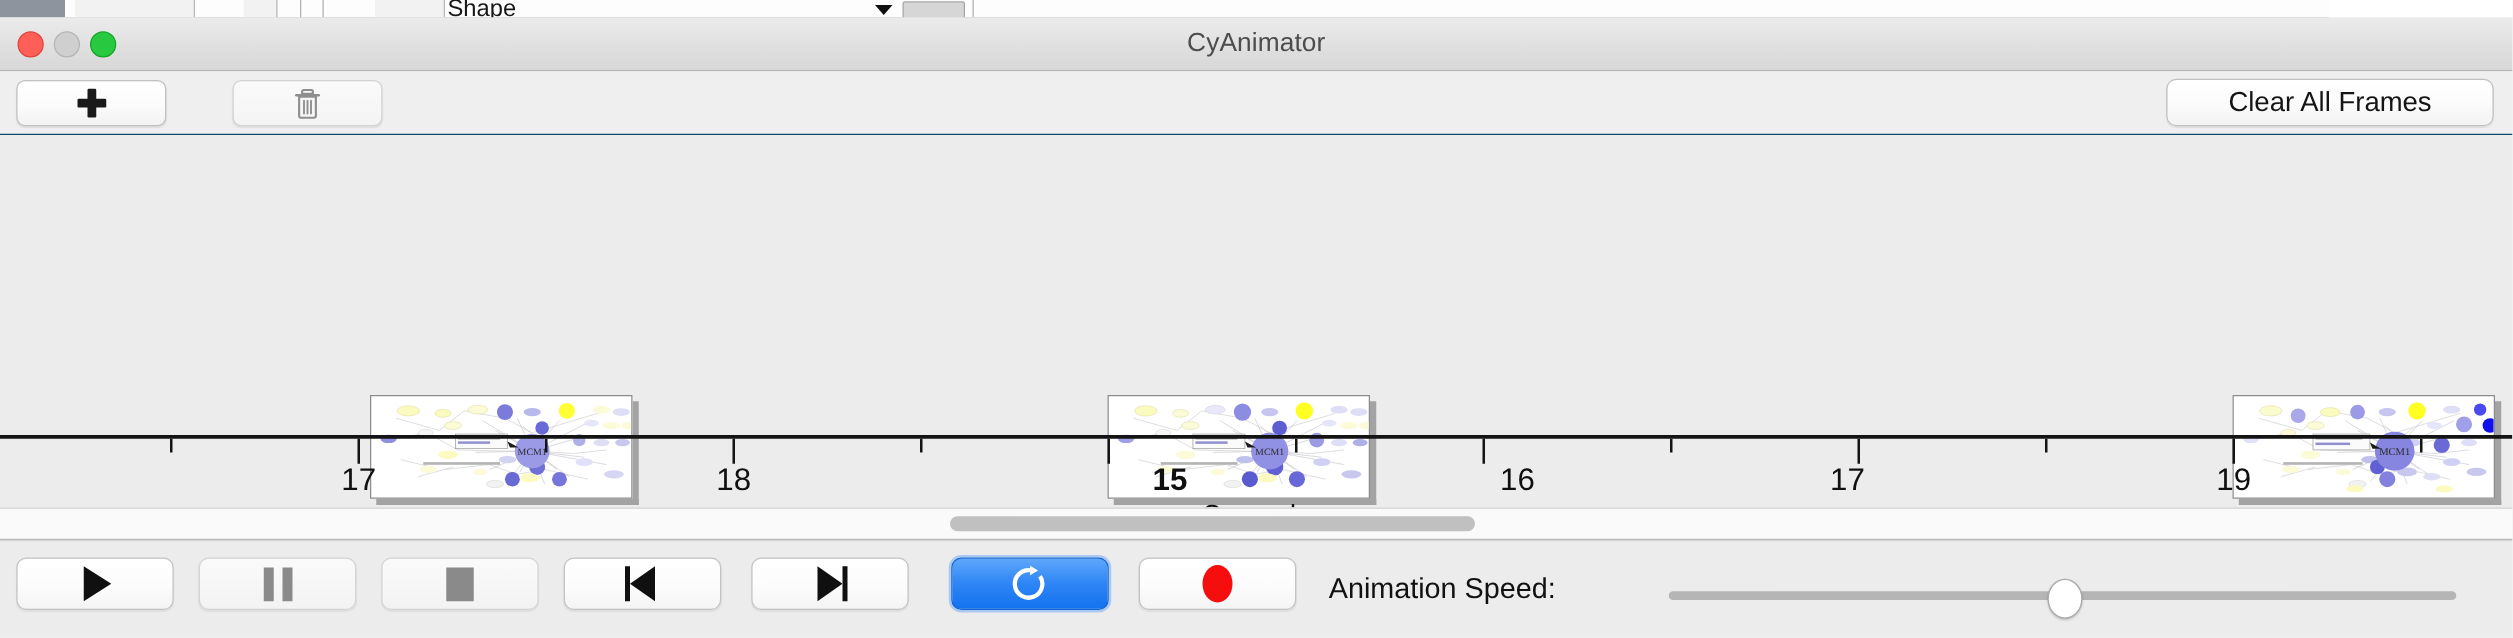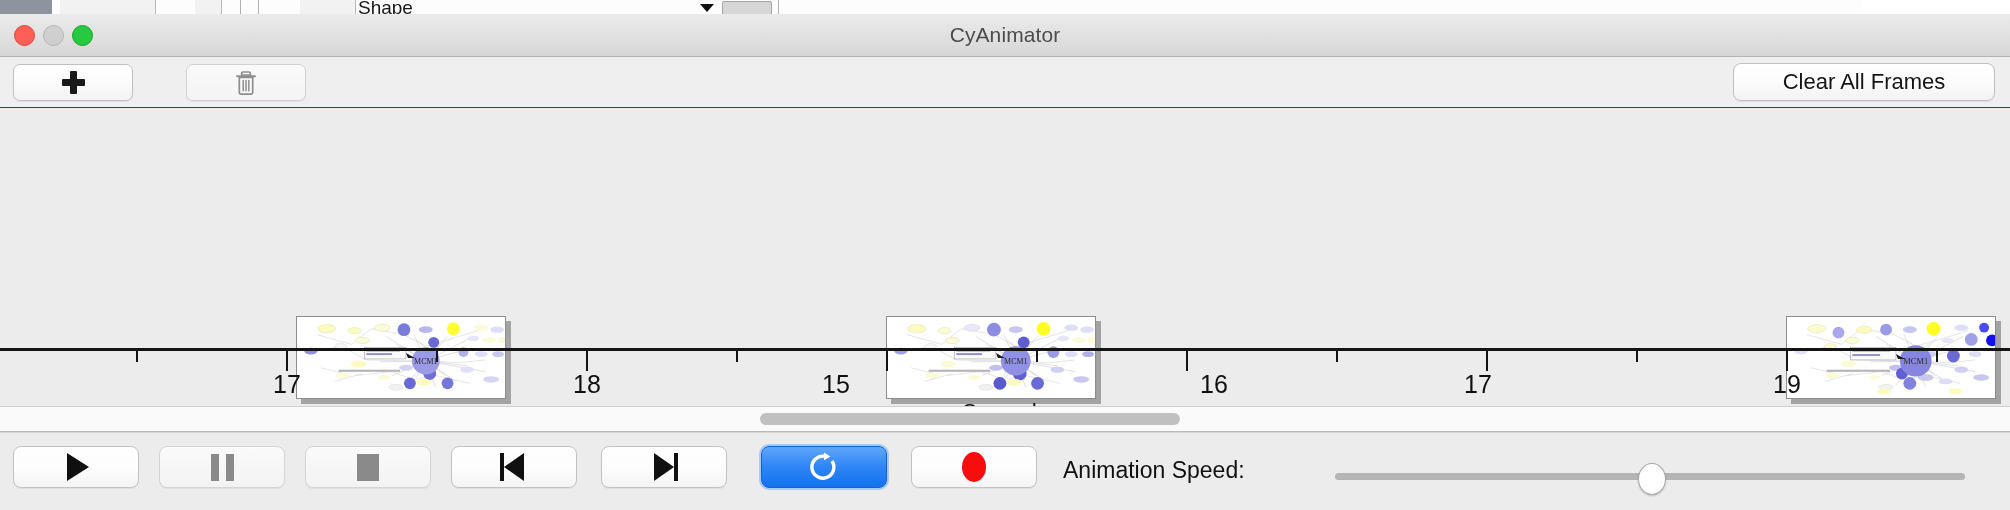--- a/index.html
+++ b/index.html
@@ -585,21 +585,21 @@
     <div id="ticks-container">
         <div class="tick-label" style="left: -13px;">12</div>
         <div class="tick minor" style="left: 136px;"></div>
         <div class="tick major" style="left: 286px;"></div>
         <div class="tick-label" style="left: 287px;">17</div>
         <div class="tick minor" style="left: 436px;"></div>
         <div class="tick major" style="left: 586px;"></div>
         <div class="tick-label" style="left: 587px;">18</div>
         <div class="tick minor" style="left: 736px;"></div>
         <div class="tick major" style="left: 886px;"></div>
-        <div class="tick-label" style="left: 836px;">15</div>
+        <div class="tick-label" style="left: 936px; font-weight: bold;">15</div>
         <div class="tick minor" style="left: 1036px;"></div>
         <div class="tick major" style="left: 1186px;"></div>
         <div class="tick-label" style="left: 1214px;">16</div>
         <div class="tick minor" style="left: 1336px;"></div>
         <div class="tick major" style="left: 1486px;"></div>
         <div class="tick-label" style="left: 1478px;">17</div>
         <div class="tick minor" style="left: 1636px;"></div>
         <div class="tick major" style="left: 1786px;"></div>
         <div class="tick-label" style="left: 1787px;">19</div>
         <div class="tick minor" style="left: 1936px;"></div>

